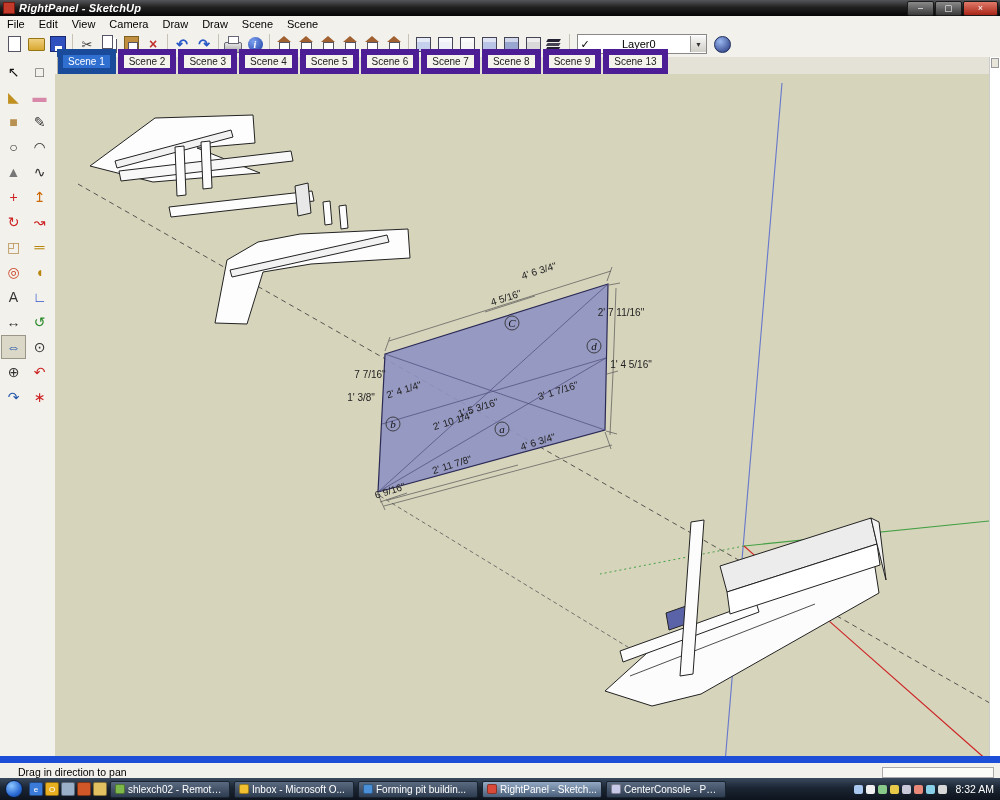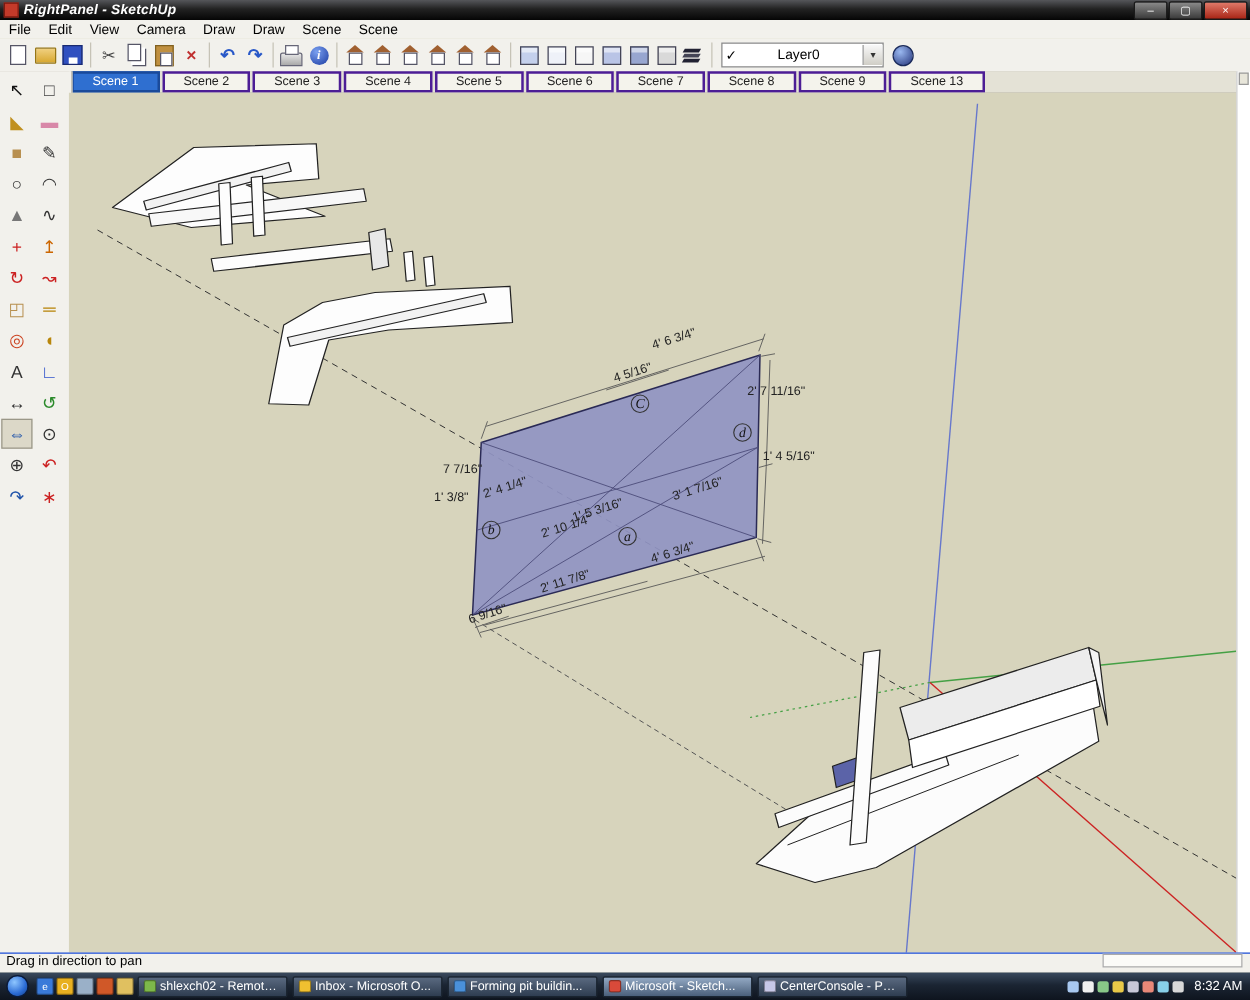--- a/index.html
+++ b/index.html
@@ -63,22 +63,22 @@
   .layerbox{display:flex;align-items:center;height:18px;background:#fff;border:1px solid #888;
     margin:0 4px;font-size:11px;}
   .layerbox .chk{width:14px;text-align:center;}
   .layerbox .val{width:68px;padding-left:2px;margin-left:28px;}
   .layerbox .dd{width:15px;height:16px;background:linear-gradient(#f8f8f8,#d0cec6);
     border-left:1px solid #999;font-size:7px;display:flex;align-items:center;justify-content:center;color:#333;}
 
   
   .tabsrow{position:absolute;left:55px;top:57px;right:10px;height:17px;background:#e4e2d6;
     display:flex;align-items:flex-end;gap:2px;padding-left:2px;border-bottom:1px solid #b5b2a5;}
-  .tab{height:13px;line-height:13px;padding:0 15px;font-size:10px;background:#f4f3ec;
-    border:2px solid #4c1d95;color:#222;}
+  .tab{height:13px;line-height:13px;padding:0 5px;font-size:10px;background:#f4f3ec;
+    border:6px solid #4c1d95;color:#222;}
   .tab.active{background:#2f6fd0;color:#fff;border-color:#1a4a9a;}
 
   
   .palette{position:absolute;left:0;top:57px;bottom:37px;width:55px;background:#f2f1ec;
     border-right:1px solid #b5b2a5;display:flex;flex-wrap:wrap;align-content:flex-start;
     padding:3px 1px;gap:1px 1px;}
   .tool{width:25px;height:24px;background:transparent;border:1px solid transparent;
     display:flex;align-items:center;justify-content:center;font-size:14px;padding:0;}
   .tool.active{background:#dcd8c8;border:1px solid #9a9788;}
 
@@ -88,21 +88,21 @@
   .dimtext{font-family:"Liberation Sans",sans-serif;font-size:10px;fill:#222;text-anchor:middle;}
   .marktext{font-family:"Liberation Serif",serif;font-size:11px;font-style:italic;fill:#111;text-anchor:middle;}
   .markcirc{fill:none;stroke:#333;stroke-width:.9;}
 
   .rightgutter{position:absolute;right:0;top:57px;bottom:37px;width:10px;background:#fff;
     border-left:1px solid #ccc;}
   .gutterbtn{width:8px;height:10px;margin:1px auto;background:#e8e6da;border:1px solid #999;box-sizing:border-box;}
 
   
   .statusbar{position:absolute;left:0;right:0;bottom:22px;height:15px;background:#f2f1ec;
-    border-top:1px solid #1d4ed8;display:flex;align-items:flex-start;font-size:10.5px;padding-left:5px;}
+    border-top:7px solid #1d4ed8;display:flex;align-items:flex-end;font-size:10.5px;padding-left:18px;}
   .vcb{margin-left:auto;margin-right:6px;width:110px;height:9px;background:#fbfbf8;border:1px solid #aaa;}
 
   
   .taskbar{position:absolute;left:0;right:0;bottom:0;height:22px;
     background:linear-gradient(#3a4a5e,#1b2533 45%,#0e141e);display:flex;align-items:center;color:#fff;}
   .orb{width:18px;height:18px;border-radius:50%;margin:0 5px;
     background:radial-gradient(circle at 35% 30%,#8ec6ff,#2a6ad4 60%,#123a7a);
     border:1px solid #0a1a3a;box-sizing:border-box;}
   .qlicon{width:14px;height:14px;margin:0 1px;border-radius:2px;display:flex;align-items:center;
     justify-content:center;font-size:8px;color:#fff;border:1px solid rgba(0,0,0,.4);box-sizing:border-box;}
@@ -411,21 +411,21 @@
         <div class="taskbtn">
           <span class="task-ico" style="background: rgb(240, 192, 48);"></span>
           <span class="task-label">Inbox - Microsoft O...</span>
         </div>
         <div class="taskbtn">
           <span class="task-ico" style="background: rgb(74, 144, 217);"></span>
           <span class="task-label">Forming pit buildin...</span>
         </div>
         <div class="taskbtn active">
           <span class="task-ico" style="background: rgb(217, 74, 58);"></span>
-          <span class="task-label">Microsoft - Sketch...</span>
+          <span class="task-label">RightPanel - Sketch...</span>
         </div>
         <div class="taskbtn">
           <span class="task-ico" style="background: rgb(200, 200, 232);"></span>
           <span class="task-label">CenterConsole - Paint</span>
         </div>
       </span>
     <div class="tray" id="tray">
       <span class="trayicon" style="background: rgb(168, 200, 240);"></span>
         <span class="trayicon" style="background: rgb(240, 240, 240);"></span>
         <span class="trayicon" style="background: rgb(136, 200, 136);"></span>

